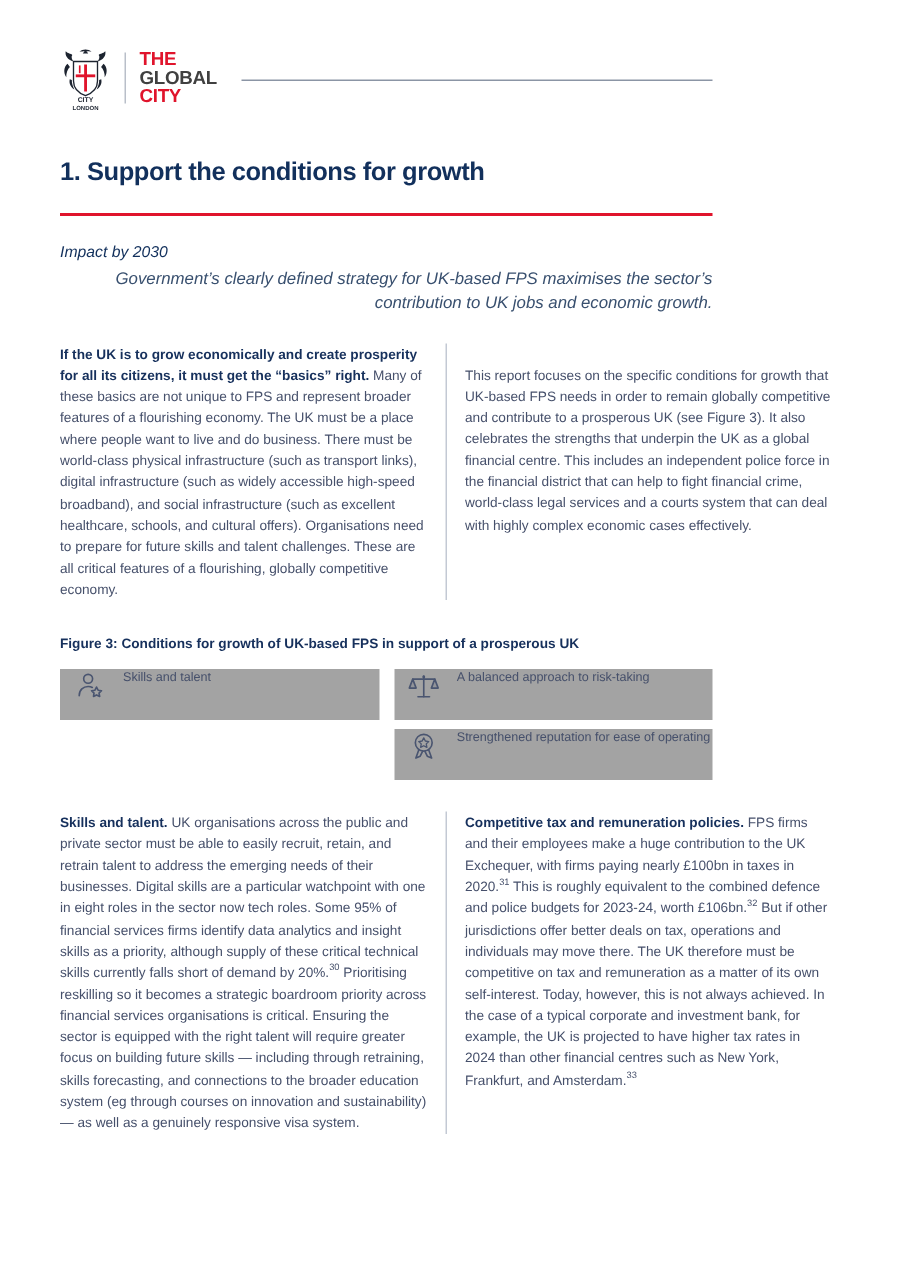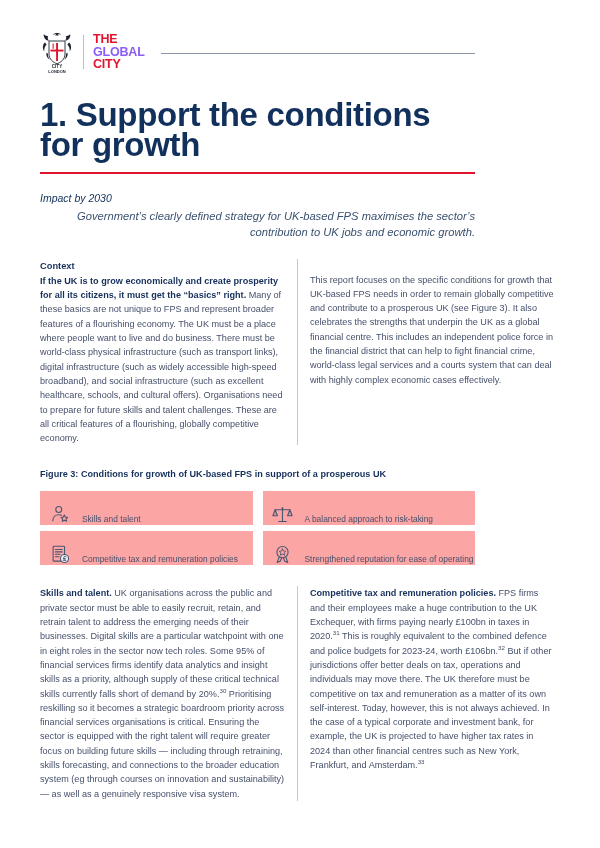--- a/index.html
+++ b/index.html
@@ -43,33 +43,33 @@
     flex: 0 0 1px;
   }
   .wordmark {
     font-weight: bold;
     font-size: 12.5px;
     line-height: 12.5px;
     letter-spacing: -0.2px;
     flex: 0 0 auto;
   }
   .wordmark .the { color: #e0142c; }
-  .wordmark .global { color: #8b5cf6; }
+  .wordmark .global { color: #404040; }
   .wordmark .city { color: #e0142c; }
   .header-rule {
     flex: 1 1 auto;
     height: 1px;
     background: #8b95a5;
     margin-left: 16px;
     margin-top: 2px;
   }
 
   
   h1.page-title {
-    font-size: 33px;
+    font-size: 17px;
     line-height: 30px;
     font-weight: bold;
     color: #12305c;
     margin: 22px 0 0 0;
     letter-spacing: -0.3px;
   }
   .title-rule {
     height: 1.6px;
     background: #e0142c;
     margin-top: 12px;
@@ -144,24 +144,24 @@
     display: flex;
     gap: 10px;
   }
   .figure-col {
     flex: 1 1 0;
     display: flex;
     flex-direction: column;
     gap: 6px;
   }
   .cond-box {
-    background: #fca5a5;
+    background: #a3a3a3;
     height: 34px;
     display: flex;
-    align-items: flex-end;
+    align-items: flex-start;
     padding-left: 9px;
     box-sizing: border-box;
   }
   .cond-icon {
     width: 22px;
     height: 22px;
     flex: 0 0 22px;
     margin-right: 11px;
     display: flex;
     align-items: center;
@@ -240,21 +240,20 @@
   <h1 class="page-title">1. Support the conditions for growth</h1>
   <div class="title-rule"></div>
 
   <div class="impact">
     <div class="impact-label">Impact by 2030</div>
     <div class="impact-text">Government’s clearly defined strategy for UK-based FPS maximises the sector’s contribution to UK jobs and economic growth.</div>
   </div>
 
   <div class="context-wrap">
     <div class="col col-left">
-      <div class="ctx-heading">Context</div>
       <p style="margin:0"><span class="lead-bold">If the UK is to grow economically and create prosperity for all its citizens, it must get the “basics” right.</span><span> Many of these basics are not unique to FPS and represent broader features of a flourishing economy. The UK must be a place where people want to live and do business. There must be world-class physical infrastructure (such as transport links), digital infrastructure (such as widely accessible high-speed broadband), and social infrastructure (such as excellent healthcare, schools, and cultural offers). Organisations need to prepare for future skills and talent challenges. These are all critical features of a flourishing, globally competitive economy.</span></p>
     </div>
 
     <div class="vdivider"></div>
 
     <div class="col col-right ctx-right-pad">
       <p style="margin:0">This report focuses on the specific conditions for growth that UK-based FPS needs in order to remain globally competitive and contribute to a prosperous UK (see Figure 3). It also celebrates the strengths that underpin the UK as a global financial centre. This includes an independent police force in the financial district that can help to fight financial crime, world-class legal services and a courts system that can deal with highly complex economic cases effectively.</p>
     </div>
   </div>
 
@@ -268,34 +267,20 @@
         <span class="cond-icon">
           <svg viewBox="0 0 24 24" width="21" height="21" fill="none" stroke="#4a5570" stroke-width="1.25" stroke-linecap="round" stroke-linejoin="round">
             <circle cx="10" cy="6.3" r="3.4"></circle>
             <path d="M3.2 19.2 C3.2 14.8 6.3 12.2 10 12.2 C11.2 12.2 12.3 12.4 13.2 12.9"></path>
             <path d="M16.4 12.6 L17.6 15.0 L20.2 15.4 L18.3 17.2 L18.8 19.8 L16.4 18.6 L14.1 19.8 L14.5 17.2 L12.6 15.4 L15.2 15.0 Z"></path>
           </svg>
         </span>
         <span class="cond-label">Skills and talent</span>
       </div>
 
-      <div class="cond-box">
-        <span class="cond-icon">
-          <svg viewBox="0 0 24 24" width="21" height="21" fill="none" stroke="#4a5570" stroke-width="1.25" stroke-linecap="round" stroke-linejoin="round">
-            <rect x="3.6" y="2.6" width="13" height="17" rx="0.8"></rect>
-            <line x1="6.2" y1="6.2" x2="14" y2="6.2"></line>
-            <line x1="6.2" y1="9.0" x2="14" y2="9.0"></line>
-            <line x1="6.2" y1="11.8" x2="11.6" y2="11.8"></line>
-            <line x1="6.2" y1="14.6" x2="10.2" y2="14.6"></line>
-            <circle cx="16.6" cy="16.6" r="4.6" fill="#eef1f7"></circle>
-            <path d="M15.1 18.6 h3.0 M15.3 16.6 h2.2 M17.6 18.6 c-1.3 0 -1.9 -0.9 -1.9 -2.0 v-1.0 c0 -0.9 0.6 -1.5 1.5 -1.5 c0.6 0 1.0 0.2 1.3 0.5" stroke-width="1.05"></path>
-          </svg>
-        </span>
-        <span class="cond-label">Competitive tax and remuneration policies</span>
-      </div>
 
     </div>
 
     <div class="figure-col">
 
       <div class="cond-box">
         <span class="cond-icon">
           <svg viewBox="0 0 24 24" width="21" height="21" fill="none" stroke="#4a5570" stroke-width="1.25" stroke-linecap="round" stroke-linejoin="round">
             <line x1="12" y1="4.2" x2="12" y2="20.0"></line>
             <line x1="7.6" y1="20.0" x2="16.4" y2="20.0"></line>

